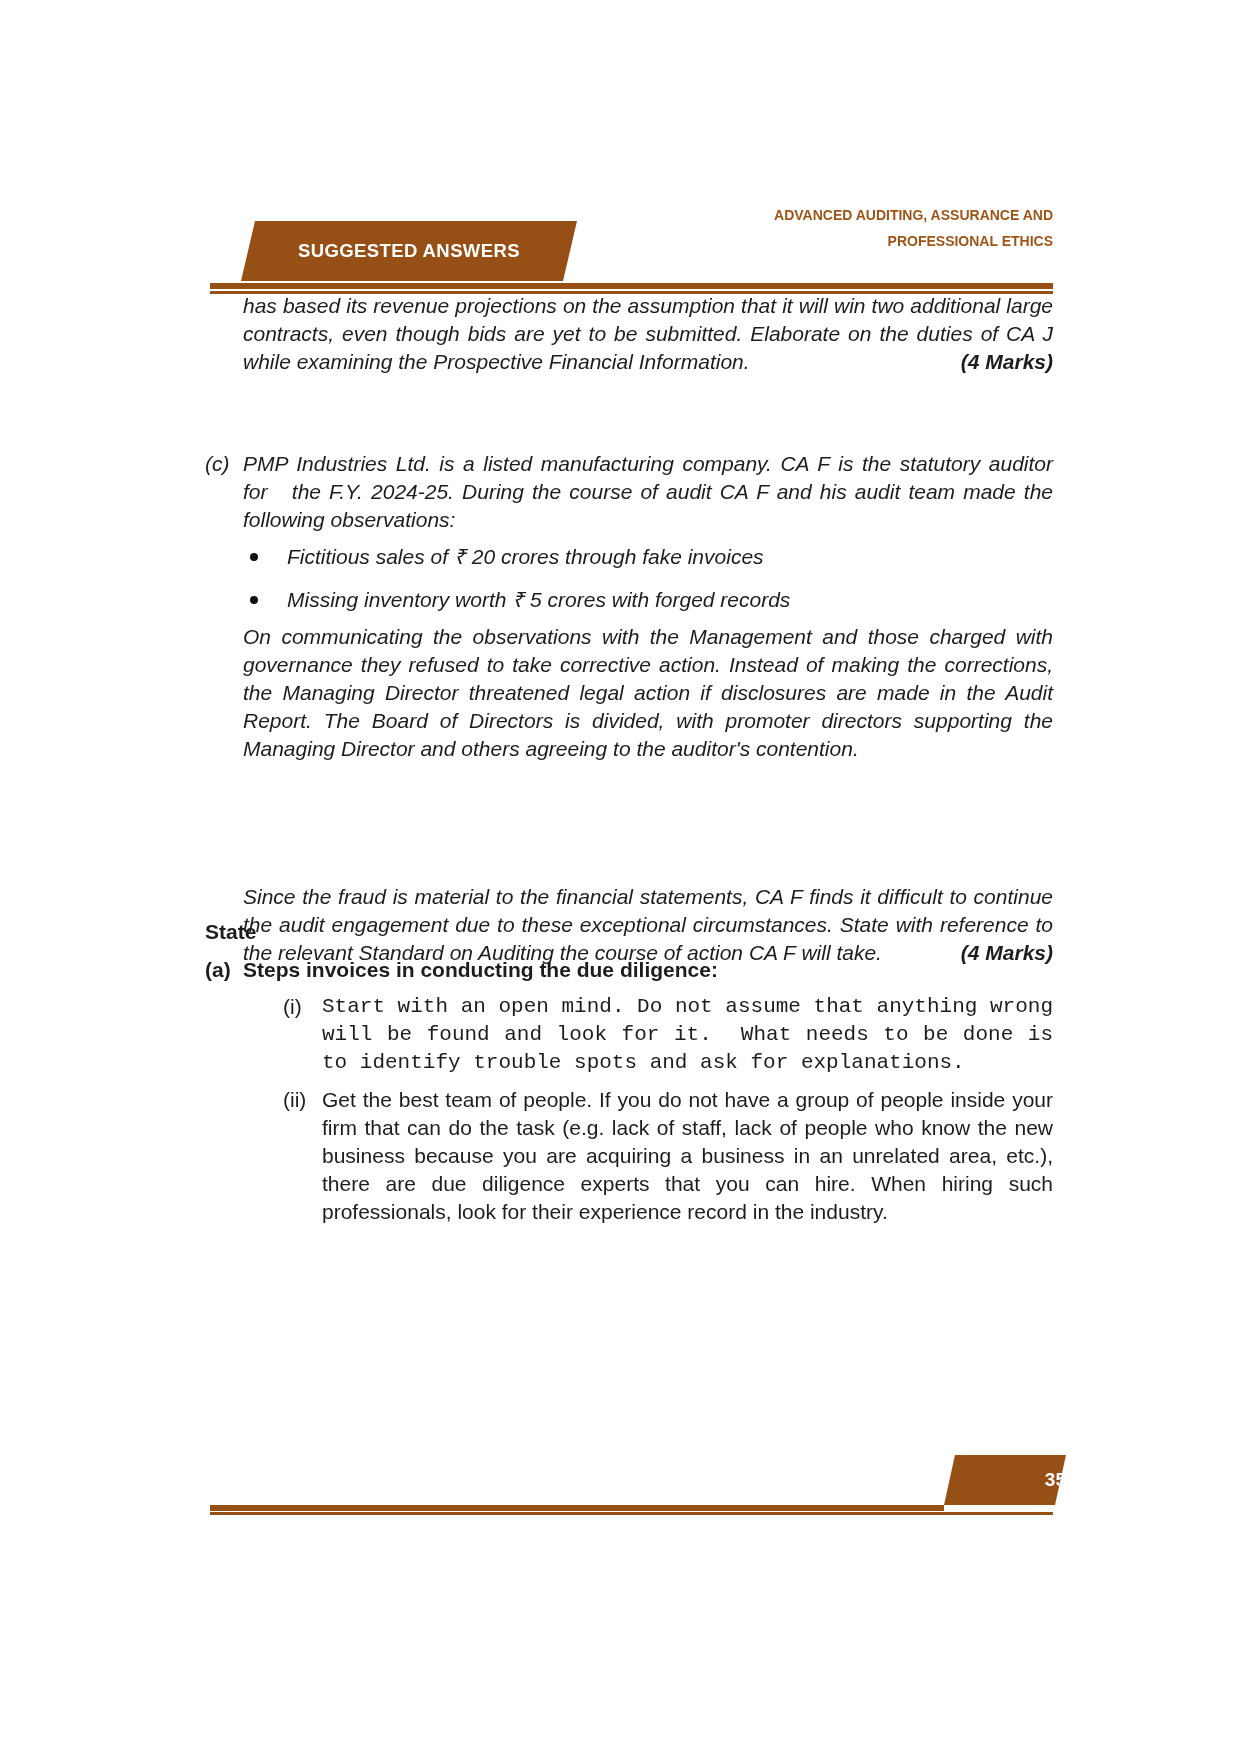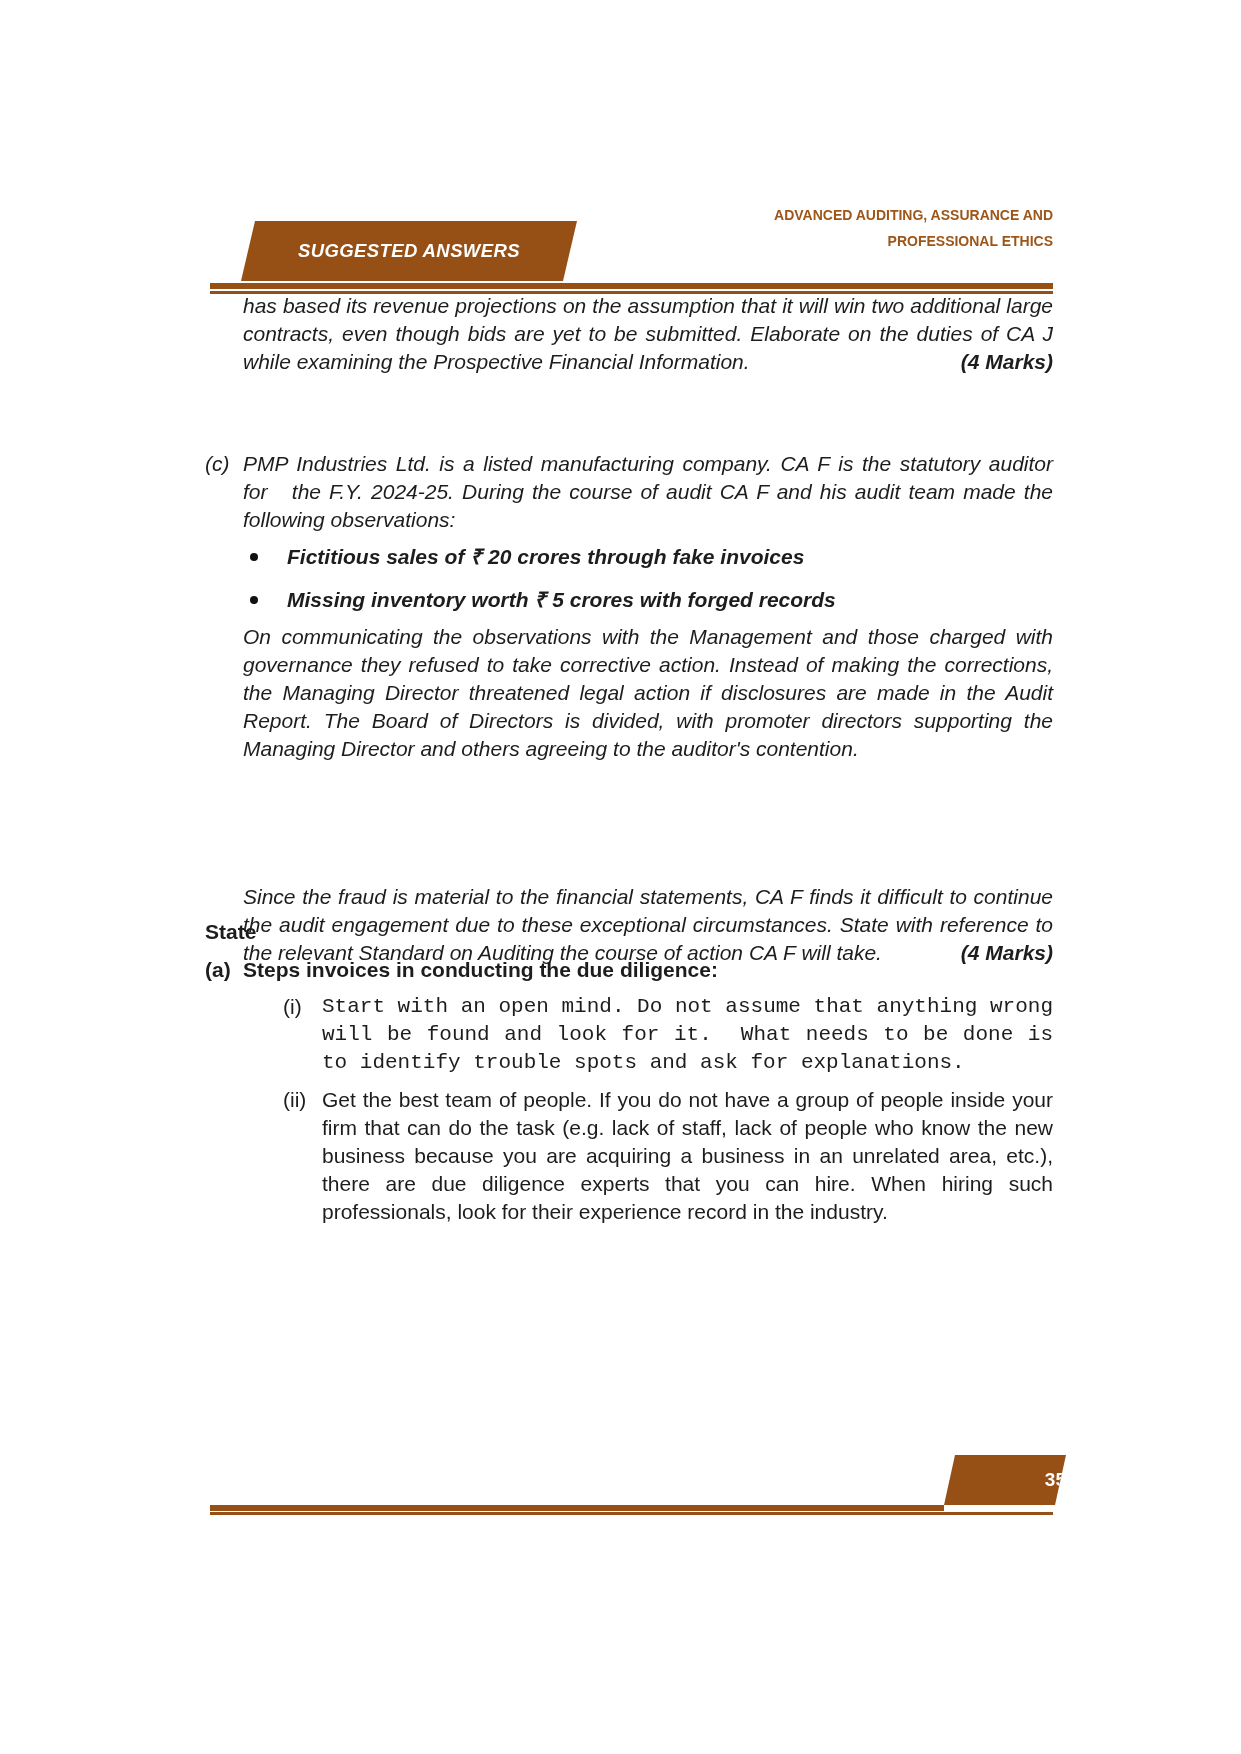--- a/index.html
+++ b/index.html
@@ -9,21 +9,21 @@
     background:#fff;
     font-family:"Liberation Sans", sans-serif;
     color:#1d1d1d;
     overflow:hidden;
   }
   
   .tab{
     position:absolute;left:241px;top:221px;width:336px;height:60px;
     background:var(--accent,#964F15);
     clip-path:polygon(14px 0, 100% 0, calc(100% - 14px) 100%, 0 100%);
-    display:flex;align-items:center;justify-content:center;font-style:italic;
+    display:flex;align-items:center;justify-content:center;
   }
   .tab span{
     color:#fff;font-weight:bold;font-size:18.5px;letter-spacing:.4px;
   }
   .doc-title{
     position:absolute;right:188px;top:202px;text-align:right;
     color:var(--title,#9D5617);font-weight:bold;font-size:14px;line-height:26px;
   }
   .rule{position:absolute;background:var(--accent,#964F15);}
   .rule-top-thick{left:210px;top:283px;width:843px;height:6px;}
@@ -31,21 +31,21 @@
   
   .blk{position:absolute;font-size:21px;line-height:28px;}
   .just{text-align:justify;}
   .it{font-style:italic;}
   .b{font-weight:bold;}
   .para{left:243px;width:810px;}
   .gut{left:205px;width:38px;}
   .marks{position:absolute;right:0;bottom:0;font-weight:bold;font-style:italic;white-space:nowrap;}
   .rel{position:relative;}
   .or{left:243px;width:810px;text-align:center;font-weight:bold;font-style:italic;}
-  .bullet-row{left:250px;width:803px;display:flex;font-weight:bold;}
+  .bullet-row{left:250px;width:803px;display:flex;}
   .dot{flex:0 0 auto;width:8px;height:8px;border-radius:50%;background:#111;margin:10px 0 0 0;}
   .bullet-text{margin-left:29px;}
   .sub-label{left:283px;width:36px;}
   .sub-text{left:322px;width:731px;}
   
   .page-badge{
     position:absolute;left:944px;top:1455px;width:122px;height:50px;
     background:var(--accent,#964F15);
     clip-path:polygon(11px 0, 100% 0, calc(100% - 11px) 100%, 0 100%);
     display:flex;align-items:center;justify-content:flex-end;

